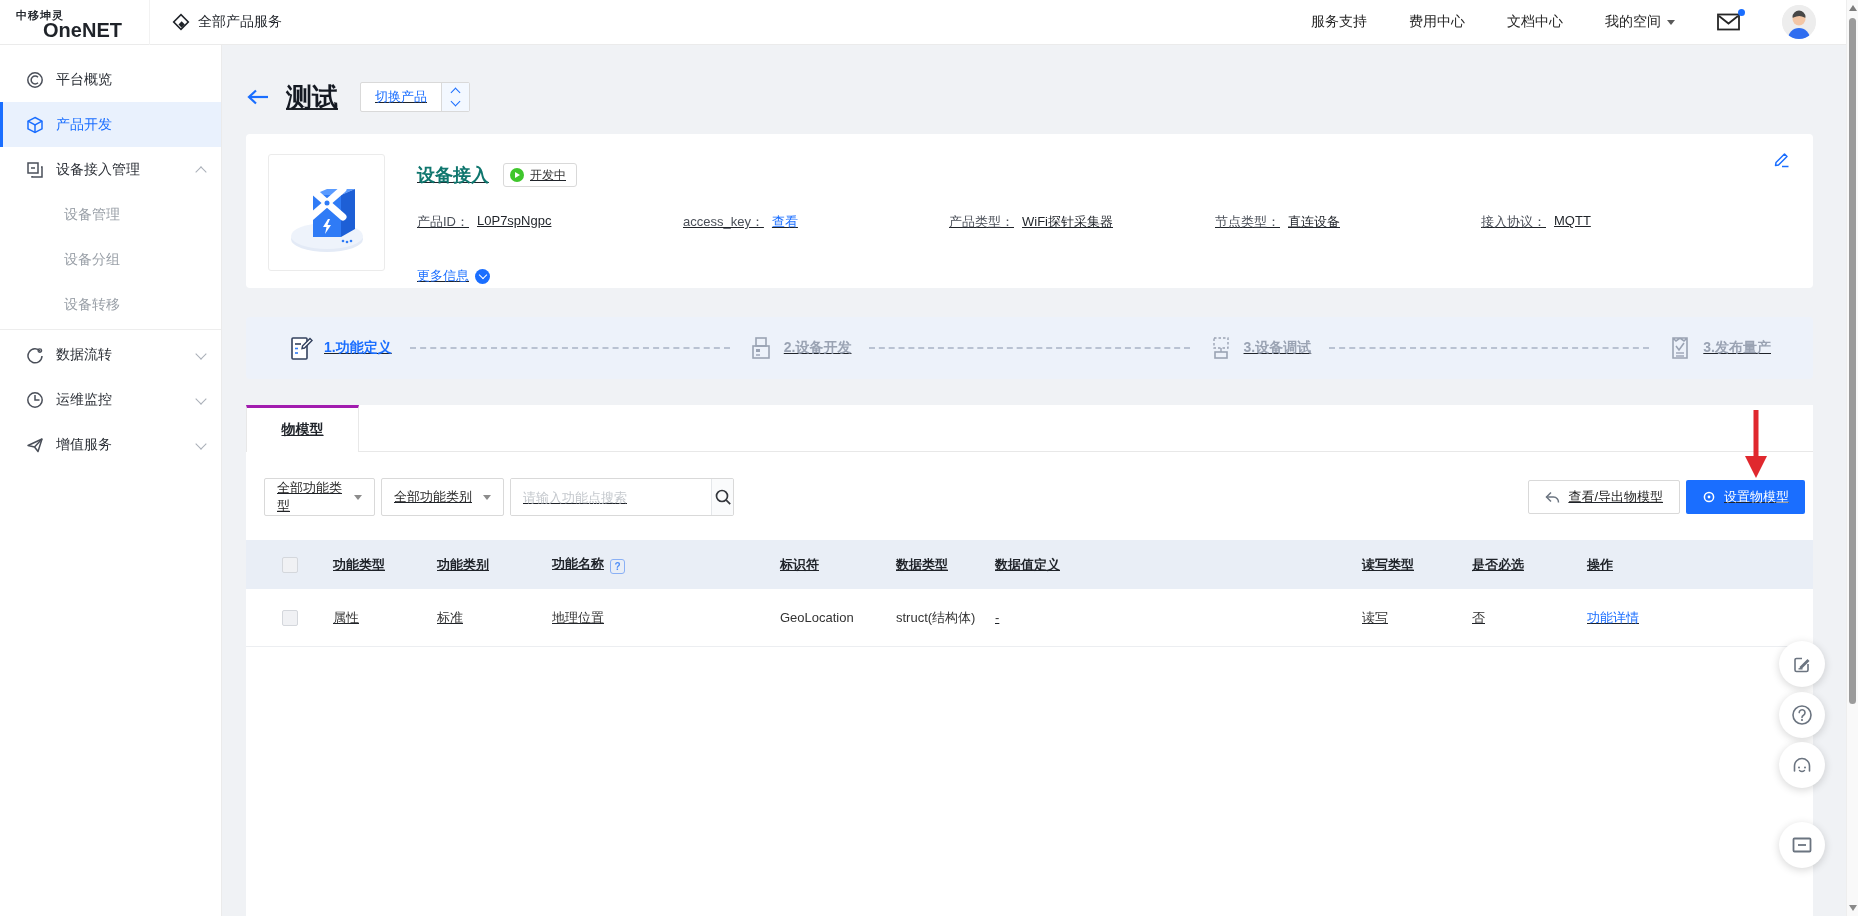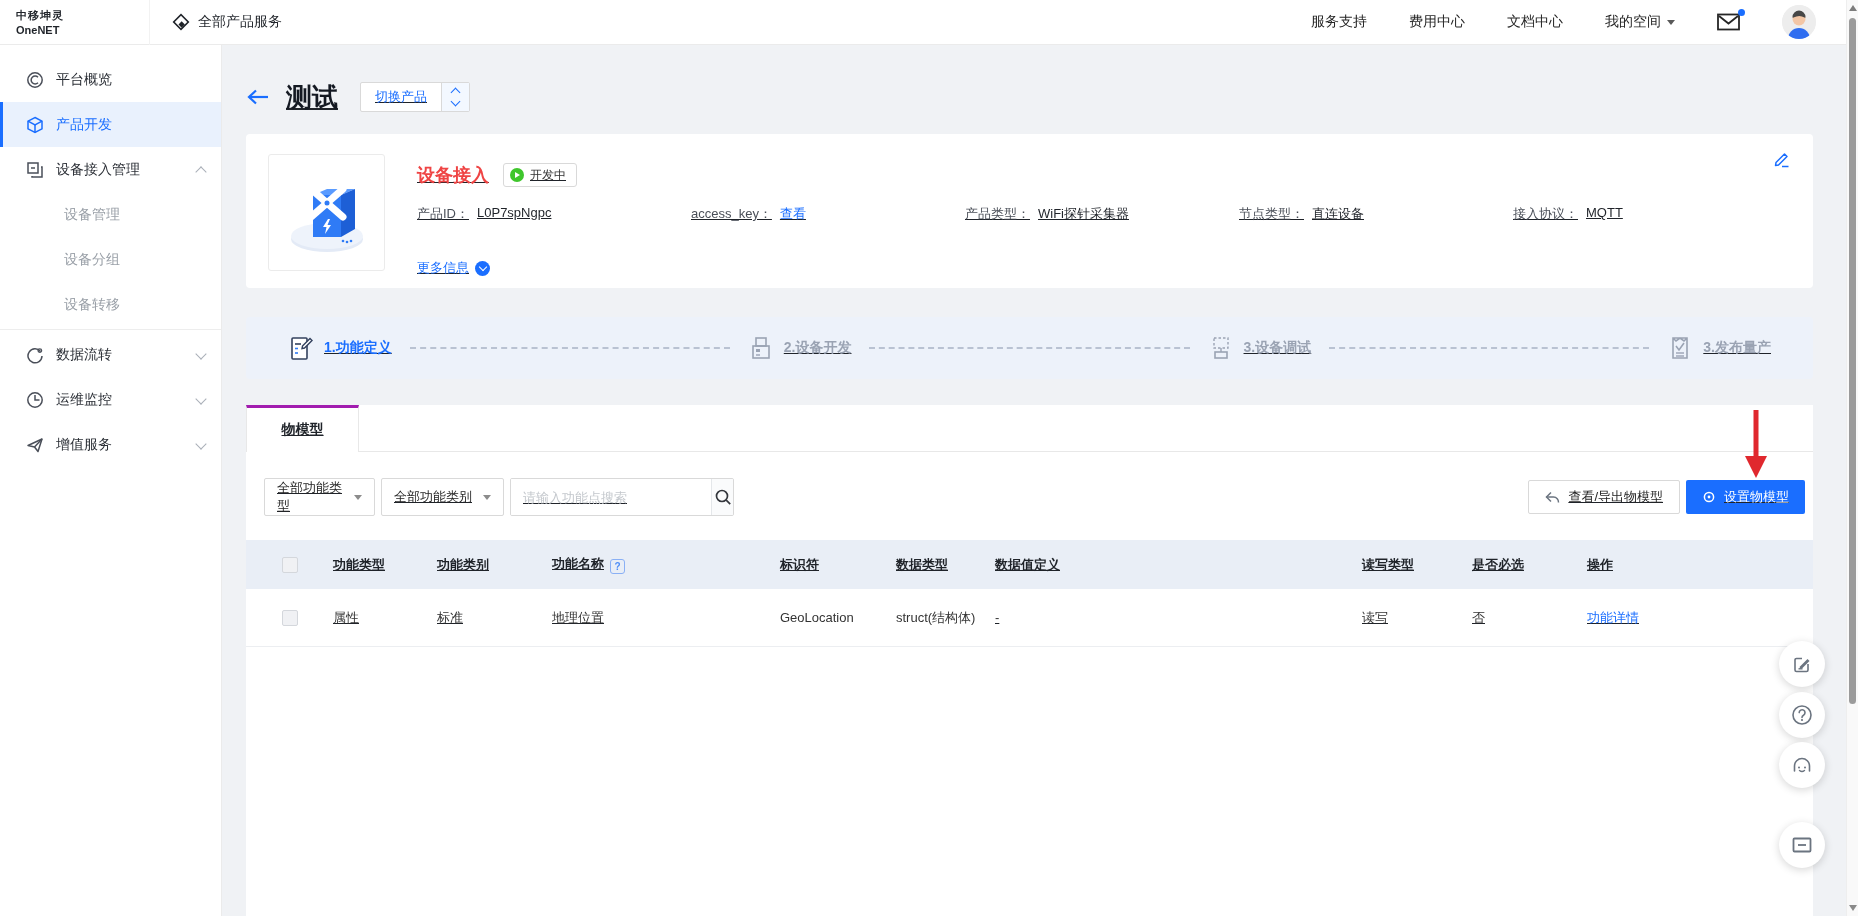--- a/index.html
+++ b/index.html
@@ -7,21 +7,21 @@
   body {
     font-family:"Liberation Sans","DejaVu Sans",sans-serif;
     background:#f0f2f5; color:#1f2329; overflow:hidden; position:relative; font-size:14px;
   }
   
   .header { position:absolute; top:0; left:0; width:1846px; height:45px; background:#fff;
     border-bottom:1px solid #ebebeb; display:flex; align-items:center; z-index:20; }
   .logo { width:150px; padding-left:16px; border-right:1px solid #f2f2f2; height:45px;
     display:flex; flex-direction:column; justify-content:center; }
   .logo-cn { font-family:"Liberation Serif","DejaVu Serif",serif; font-weight:bold; font-size:11px; letter-spacing:1px; }
-  .logo-en { font-weight:bold; font-size:11px; line-height:14px; }
+  .logo-en { font-weight:bold; font-size:20px; line-height:14px;text-align:center; }
   .all-products { display:flex; align-items:center; gap:8px; margin-left:22px; font-size:14px; cursor:pointer; }
   .hdr-right { margin-left:auto; display:flex; align-items:center; gap:42px; padding-right:30px; }
   .hdr-link { font-size:14px; color:#262626; cursor:pointer; white-space:nowrap; }
   .myspace { display:flex; align-items:center; gap:6px; cursor:pointer; }
   .caret-down { width:0; height:0; border-left:4px solid transparent; border-right:4px solid transparent; border-top:5px solid #595959; }
   .mail-wrap { position:relative; cursor:pointer; display:flex; }
   .mail-dot { position:absolute; top:-4px; right:-5px; width:7px; height:7px; border-radius:50%; background:#1a6eff; }
   .avatar { width:34px; height:34px; border-radius:50%; overflow:hidden; background:#ededed; cursor:pointer; }
   
   .sidebar { position:absolute; top:45px; left:0; bottom:0; width:222px; background:#fff;
@@ -49,26 +49,26 @@
     align-items:center; justify-content:center; gap:2px; }
   .mini-chev { width:7px; height:7px; border-right:1.5px solid #1a6eff; border-bottom:1.5px solid #1a6eff; }
   .mc-up { transform:rotate(-135deg); margin-top:3px; }
   .mc-dn { transform:rotate(45deg); margin-bottom:3px; }
   
   .card { margin-top:17px; height:154px; background:#fff; border-radius:4px; padding:20px 22px; position:relative; }
   .card-flex { display:flex; }
   .prod-img { width:117px; height:117px; border:1px solid #ebebeb; border-radius:3px; display:flex; align-items:center; justify-content:center; background:#fff; }
   .card-info { margin-left:32px; padding-top:9px; flex:1; }
   .name-row { display:flex; align-items:center; gap:14px; }
-  .prod-name { font-size:18px; font-weight:bold; color:#ef4444; }
+  .prod-name { font-size:18px; font-weight:bold; color:#0f766e; }
   .status-badge { display:flex; align-items:center; gap:6px; border:1px solid #d9d9d9; border-radius:3px;
     height:24px; padding:0 10px 0 6px; font-size:12px; color:#333; background:#fff; }
   .play-dot { width:14px; height:14px; border-radius:50%; background:#3fc62c; display:flex; align-items:center; justify-content:center; }
   .play-dot::after { content:""; width:0; height:0; border-left:5px solid #fff; border-top:3.5px solid transparent; border-bottom:3.5px solid transparent; margin-left:1px; }
-  .fields-row { display:flex; margin-top:18px; font-size:13px;gap:8px; }
+  .fields-row { display:flex; margin-top:26px; font-size:13px; }
   .field { width:266px; display:flex; white-space:nowrap; }
   .field-label { color:#4a4f58; }
   .field-value { color:#1f2329; margin-left:8px; }
   .link { color:#1a6eff; cursor:pointer; }
   .more-row { margin-top:36px; display:flex; align-items:center; gap:6px; cursor:pointer; }
   .more-label { color:#1a6eff; font-size:13px; }
   .circle-chev { width:15px; height:15px; border-radius:50%; background:#1a6eff; display:flex; align-items:center; justify-content:center; }
   .circle-chev span { width:6px; height:6px; border-right:1.5px solid #fff; border-bottom:1.5px solid #fff; transform:rotate(45deg); margin-top:-2px; }
   .card-edit { position:absolute; top:16px; right:22px; cursor:pointer; }
   

